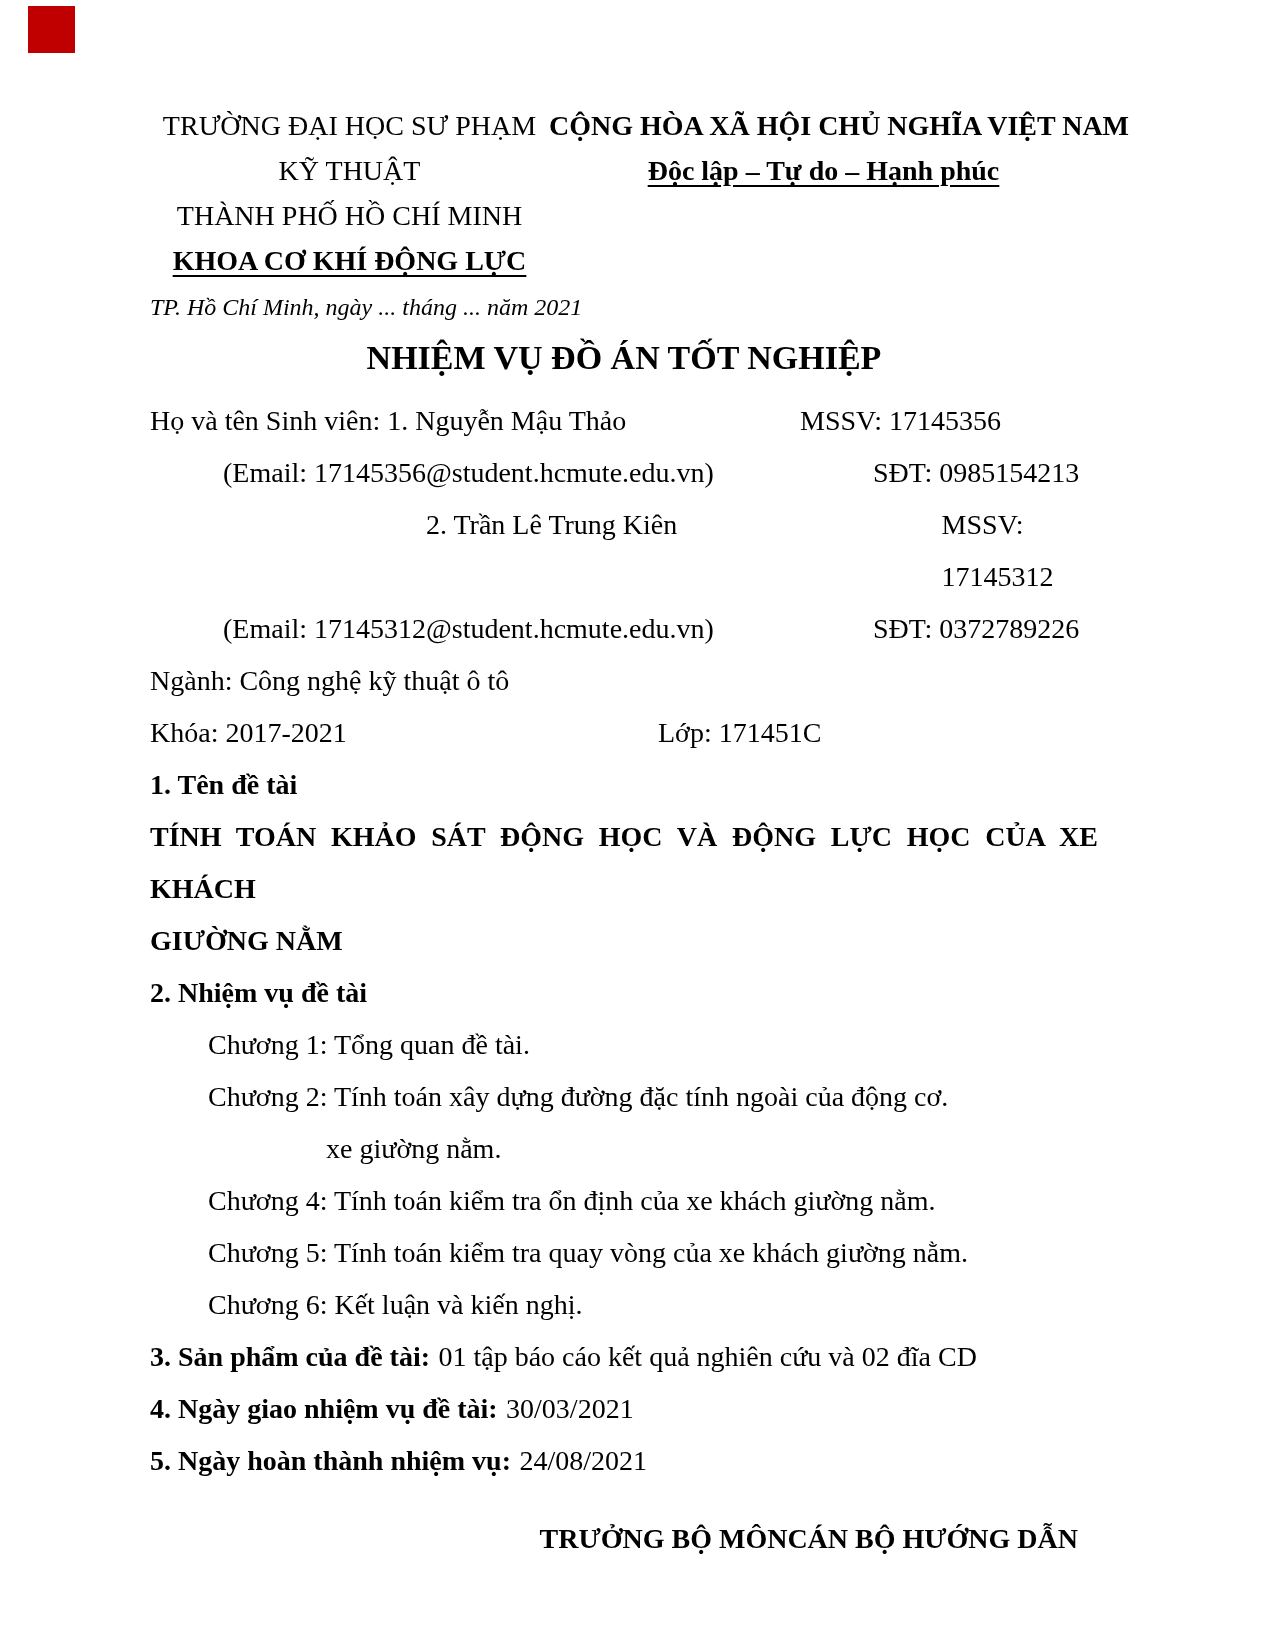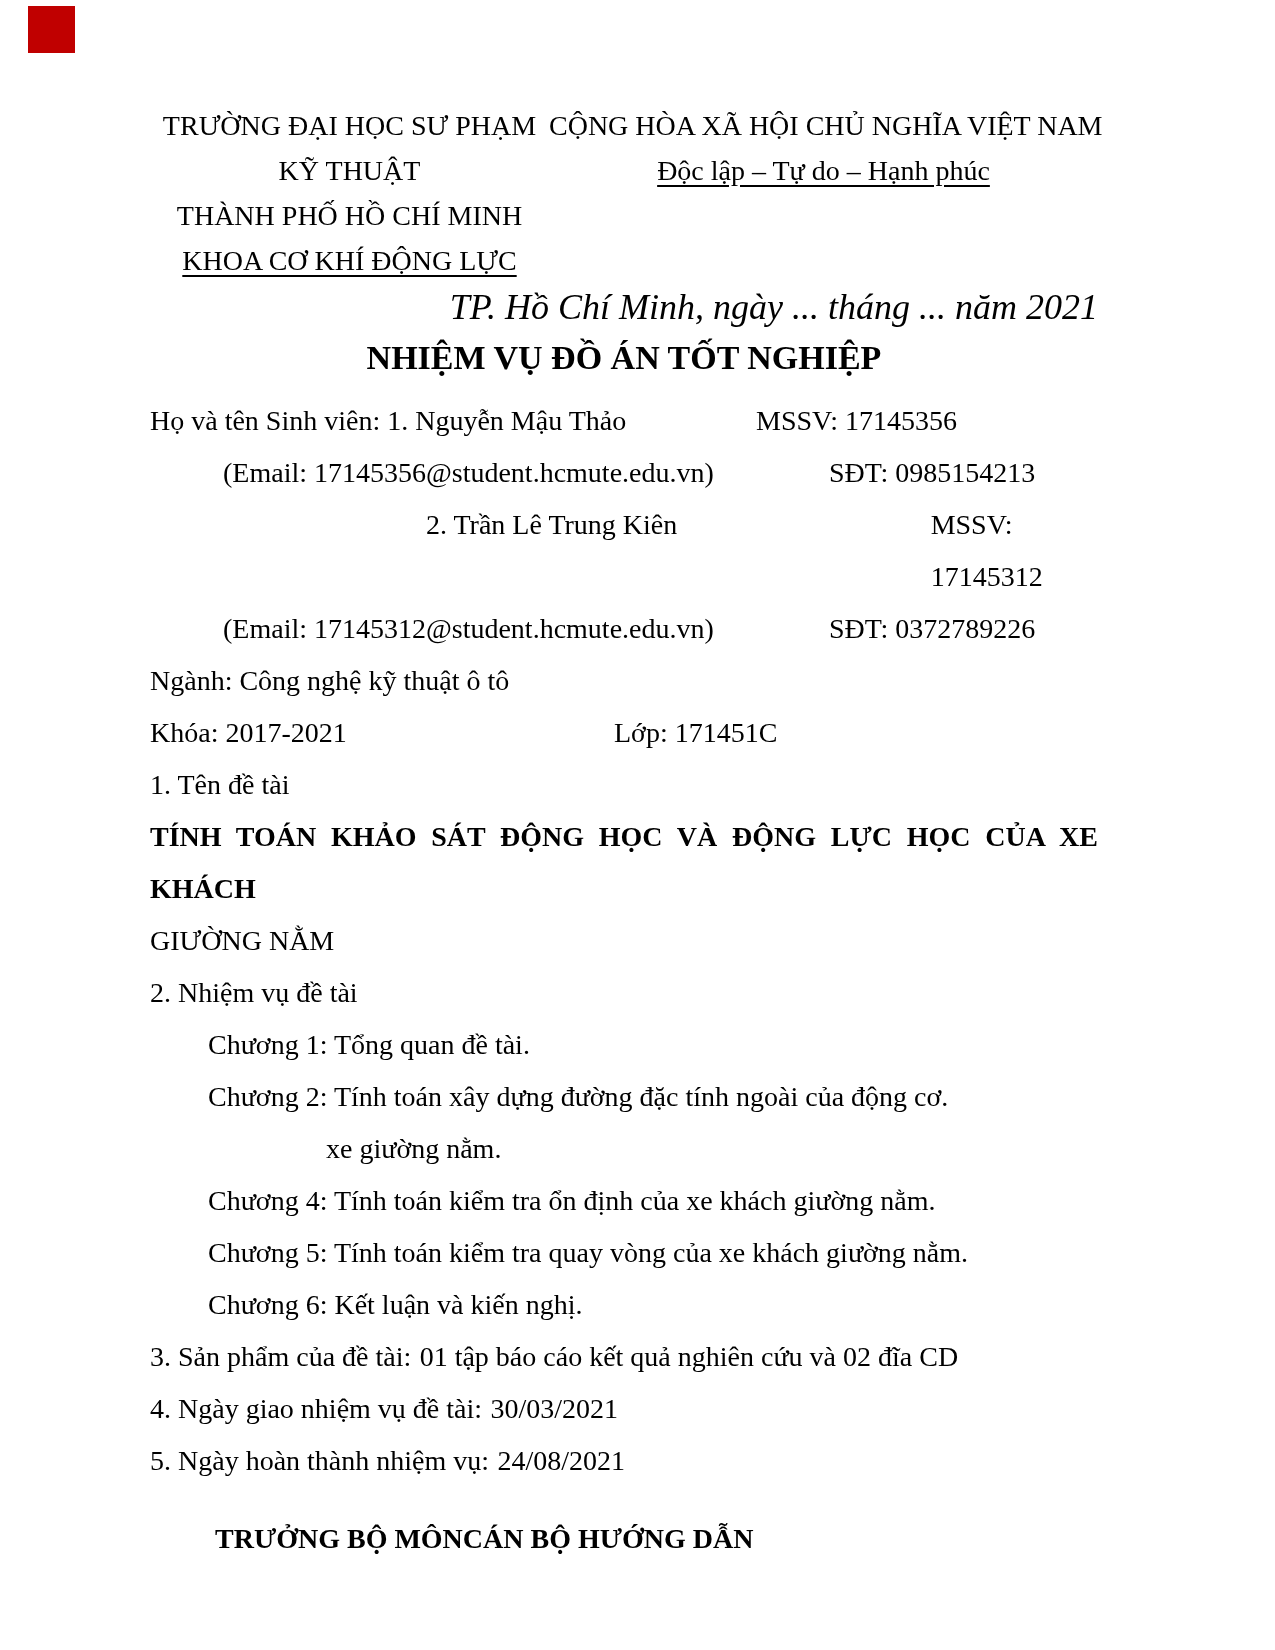--- a/index.html
+++ b/index.html
@@ -18,54 +18,53 @@
     position: absolute;
     left: 28px;
     top: 6px;
     width: 47px;
     height: 47px;
   }
   .header { display: flex; }
   .header-left  { width: 434px; text-align: center; }
   .header-right { width: 549px; text-align: center; }
   .hline { font-size: 28px; line-height: 45px; white-space: nowrap; }
-  .bold { font-weight: normal; }
+  .bold { font-weight: bold; }
   .ul { text-decoration: underline; text-underline-offset: 5px; text-decoration-thickness: 2px; }
   .dateline {
-    font-size: 36px;
+    font-size: 24px;
     font-style: italic;
     line-height: 44px;
     margin-top: 2px;
-    text-align: right;
   }
   .doc-title {
     font-size: 34px;
     font-weight: bold;
     line-height: 58px;
     text-align: center;
   }
   .body-block { margin-top: 8px; }
-  .bl { font-size: 28px; line-height: 52px; }
+  .bl { font-size: 28px; line-height: 52px; gap: 44px; }
   .row { display: flex; }
   .cl { width: 606px; }
   .i-email { padding-left: 73px; }
   .i-name2 { padding-left: 276px; }
   .kl { width: 464px; }
   .ind1 { padding-left: 58px; }
   .ind2 { padding-left: 176px; }
   .topic-l1 {
     font-weight: bold;
     text-align: justify;
     text-align-last: justify;
     font-family: Liberation Serif, serif;
   }
   .val { margin-left: 0.3em; font-weight: normal; }
   .footer {
     display: flex;
-    justify-content: flex-start;
+    justify-content: flex-end;
     margin-top: 28px;
     padding: 0 20px 0 65px;
     font-weight: bold;
     font-size: 28px;
     line-height: 48px;
   }
 </style>
 </head>
 <body>
 

